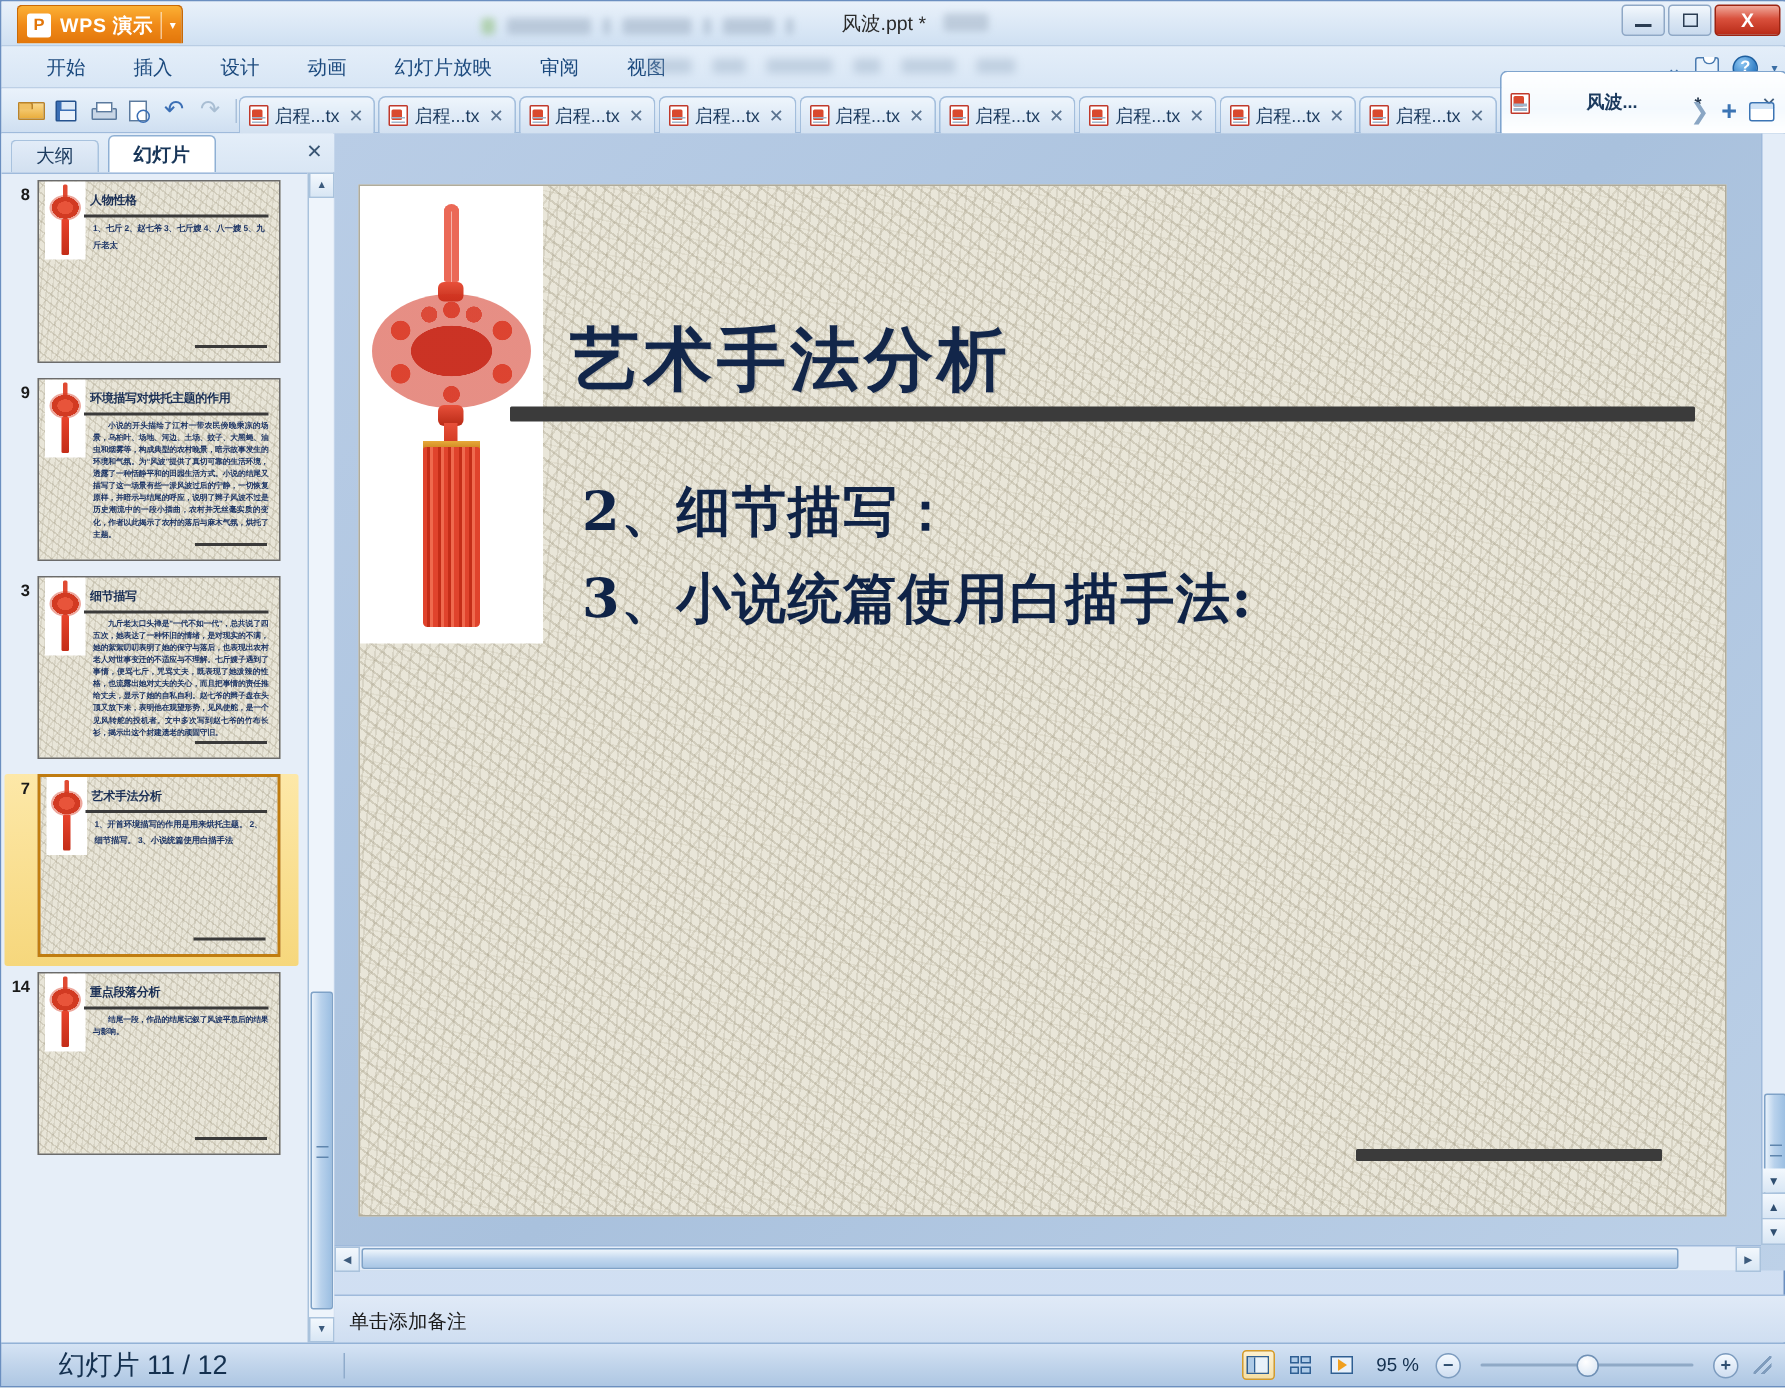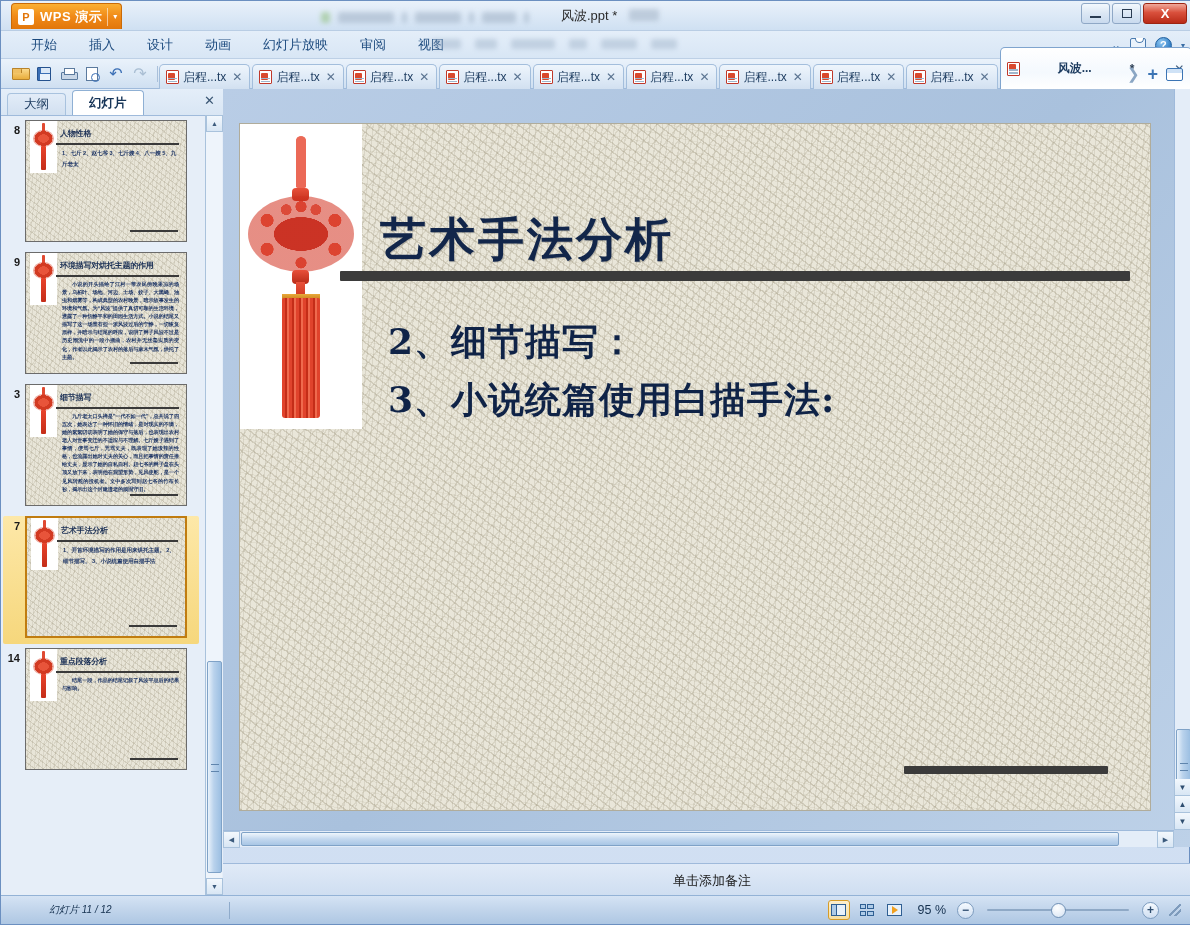--- a/index.html
+++ b/index.html
@@ -381,32 +381,32 @@
     font-size: 8px; color: #2f4e70;
     background: linear-gradient(180deg,#f3f8fd,#d8e6f4);
     border: 1px solid #a9c2dc; border-top: none;
   }
 
   
   .notes {
     position: absolute; left: 222px; top: 862px; width: 968px; height: 32px;
     background: linear-gradient(180deg,#e0eaf7,#cfdef1);
     border-top: 1px solid #9fbadb;
-    font-size: 13px; color: #1a1a1a; padding: 8px 0 0 10px; text-align: center;
+    font-size: 13px; color: #1a1a1a; padding: 8px 0 0 10px;
   }
 
   
   .statusbar {
     position: absolute; left: 0; bottom: 0; width: 1190px; height: 29px;
     background: linear-gradient(180deg,#d5e3f4 0%,#bfd3ea 55%,#aec7e3 100%);
     border-top: 1px solid #93b2d6;
     display: flex; align-items: center;
   }
   .sb-slidenum {
-    width: 228px; padding-left: 48px; font-size: 10px; color: #14304f; font-style: italic;
+    width: 228px; padding-left: 38px; font-size: 18px; color: #14304f;
   }
   .sb-div { width: 1px; height: 17px; background: #8fabcb; }
   .sb-theme {
     flex: 1; text-align: center; font-size: 12.5px; color: #14304f;
     margin-left: -230px;
   }
   .sb-right {
     position: absolute; right: 10px; display: flex; align-items: center; gap: 6px; margin-left: 16px;
   }
   .viewbtn {

